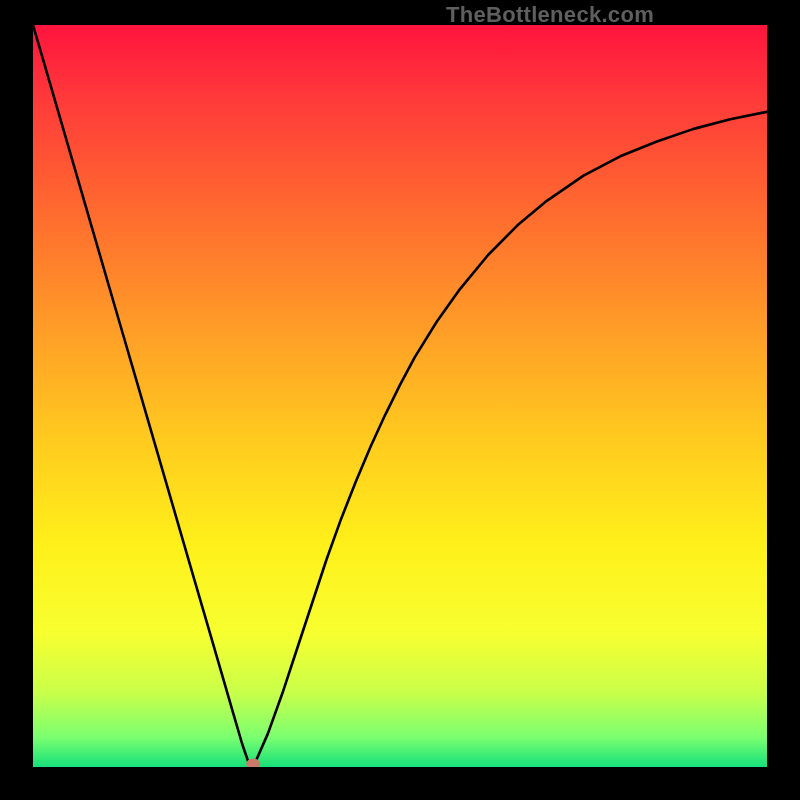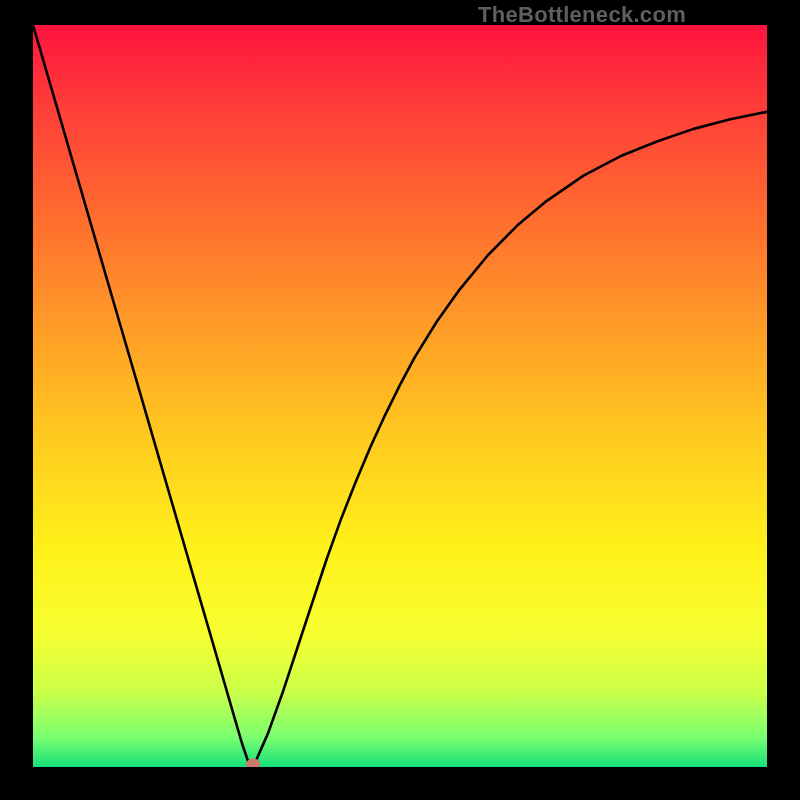--- a/index.html
+++ b/index.html
@@ -9,21 +9,20 @@
     height: 800px;
     background: #000;
     font-family: Arial, Helvetica, sans-serif;
     overflow: hidden;
   }
   .frame {
     position: relative;
     width: 668px;
     height: 800px;
     background: #000;
-    padding-left: 32px;
   }
   .watermark {
     position: absolute;
     top: 2px;
     right: 14px;
     color: #5f5f5f;
     font-size: 22px;
     font-weight: 600;
     letter-spacing: 0.3px;
     user-select: none;

